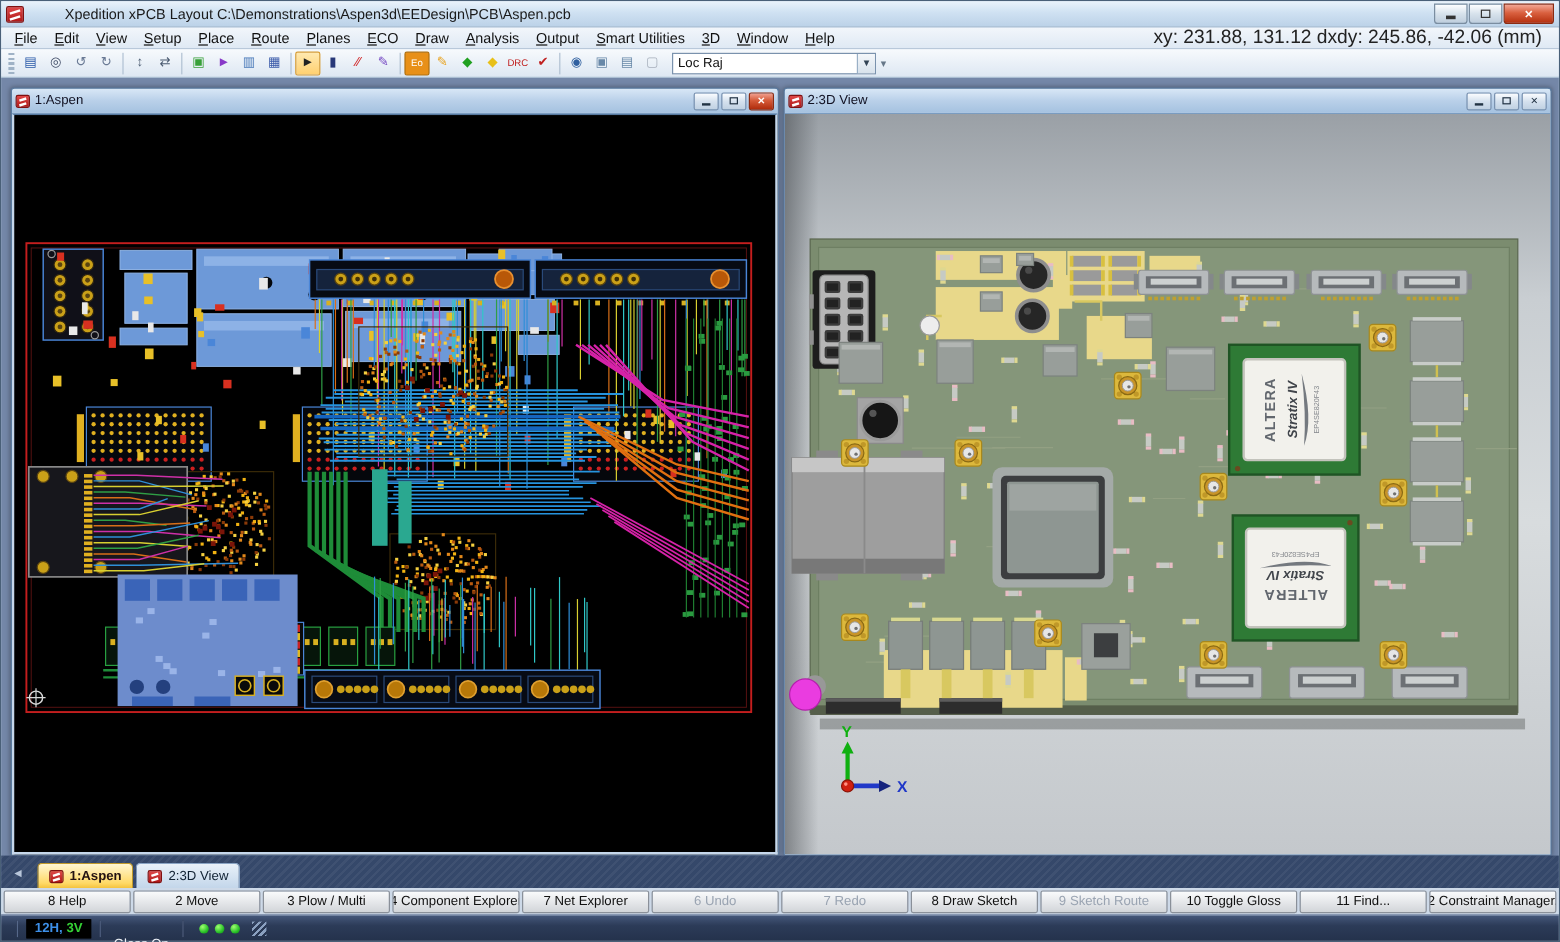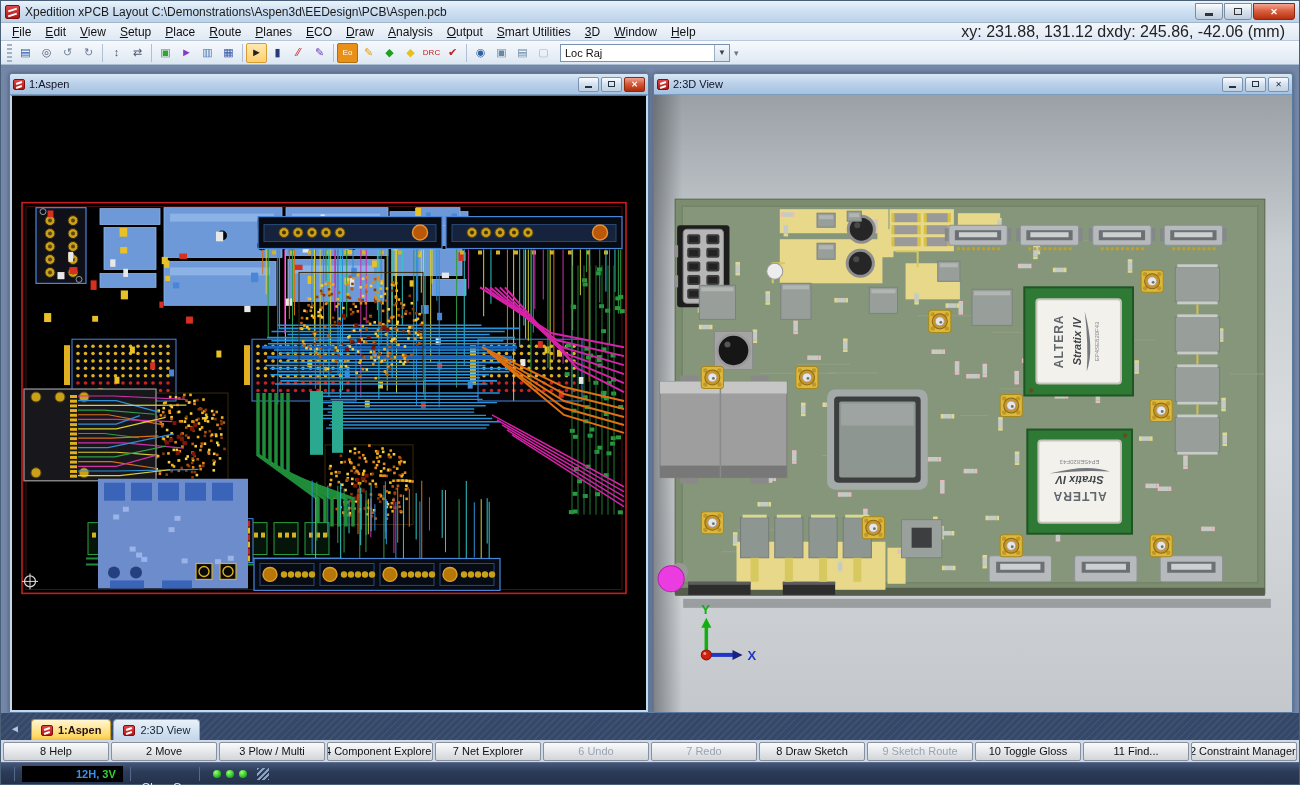--- a/index.html
+++ b/index.html
@@ -1,20 +1,20 @@
 <!DOCTYPE html>
 <html><head>
 <meta charset="utf-8">
 <style>
   * { margin:0; padding:0; box-sizing:border-box; }
   html,body { width:1300px; height:785px; overflow:hidden; font-family:"Liberation Sans", sans-serif; }
   .frame { width:1300px; height:785px; display:flex; flex-direction:column; background:#cfdeee; border:1px solid #4a6078; }
 
   
-  .titlebar { height:22px; background:linear-gradient(#eaf3fb,#cfe1f2 45%,#bcd2e8); display:flex; align-items:center; padding:0 4px; border-bottom:1px solid #9fb6cc; }
+  .titlebar { height:22px; background:linear-gradient(#eaf3fb,#cfe1f2 45%,#bcd2e8); display:flex; align-items:center; padding:0 4px; border-bottom:1px solid #9fb6cc;gap:29px; }
   .titlebar .title { font-size:12px; color:#1a1a1a; margin-left:5px; flex:1; white-space:nowrap; overflow:hidden; }
   .winbtns { display:flex; }
   .winbtn { width:28px; height:17px; margin-left:1px; border:1px solid #7a8da0; border-radius:0 0 3px 3px; background:linear-gradient(#fdfeff,#d7e2ec 50%,#bfcedd); display:flex; align-items:center; justify-content:center; font-size:9px; color:#333; }
   .winbtn.close { width:42px; background:linear-gradient(#f2a694,#d9603f 45%,#b5300f); color:#fff; border-color:#8c2a10; font-weight:bold; }
   .glyph-min { width:8px; height:3px; background:#333; margin-top:6px; }
   .glyph-max { width:8px; height:7px; border:1px solid #333; }
 
   
   .mg-icon { width:15px; height:14px; background:linear-gradient(#e04848,#b01818); border:1px solid #801010; border-radius:2px; position:relative; flex:none; }
   .mg-icon::before, .mg-icon::after { content:""; position:absolute; left:2px; right:2px; height:2px; background:#fff; transform:rotate(-18deg); }
@@ -64,21 +64,21 @@
   
   .fkeys { height:22px; background:#cdd9e8; display:flex; align-items:center; padding:1px 2px; gap:2px; }
   .fkey { flex:1; height:19px; border:1px solid #8a9099; border-radius:2px; background:linear-gradient(#fafbfc,#e4e6e9 55%,#d2d5d9); font-size:11px; color:#111; display:flex; align-items:center; justify-content:center; white-space:nowrap; overflow:hidden; }
   .fkey.disabled { color:#9aa4b2; }
 
   
   .statusbar { height:22px; background:linear-gradient(#45577a,#2c3b58 40%,#24324c); border-top:1px solid #5a6c8e; display:flex; align-items:center; color:#eef2f8; font-size:11px; padding:0 6px; }
   .sb-left { flex:1; padding-left:4px; }
   .sb-sep { width:1px; height:14px; background:#0f1828; border-right:1px solid #56688a; margin:0 7px; }
   .sb-layers { background:#000; border:1px solid #000; box-shadow:inset 0 0 2px #000; padding:1px 6px; font-weight:bold; font-size:11px; }
-  .sb-layers .h { color:#3d8fe8;margin-left:47px; } .sb-layers .v { color:#35d035; }
+  .sb-layers .h { color:#3d8fe8; } .sb-layers .v { color:#35d035; }
   .sb-gloss { padding:0 4px;margin-top:26px; }
   .sb-dots { display:flex; gap:5px; padding:0 6px; }
   .sb-dot { width:8px; height:8px; border-radius:50%; background:radial-gradient(circle at 35% 30%, #9fff70, #28c028 60%, #0f7a10); }
   .sb-grip { width:12px; height:12px; margin-left:4px; background:repeating-linear-gradient(135deg,#8aa0c0 0 2px, transparent 2px 4px); }
 </style>
 </head>
 <body>
 
 <div class="frame">
 

